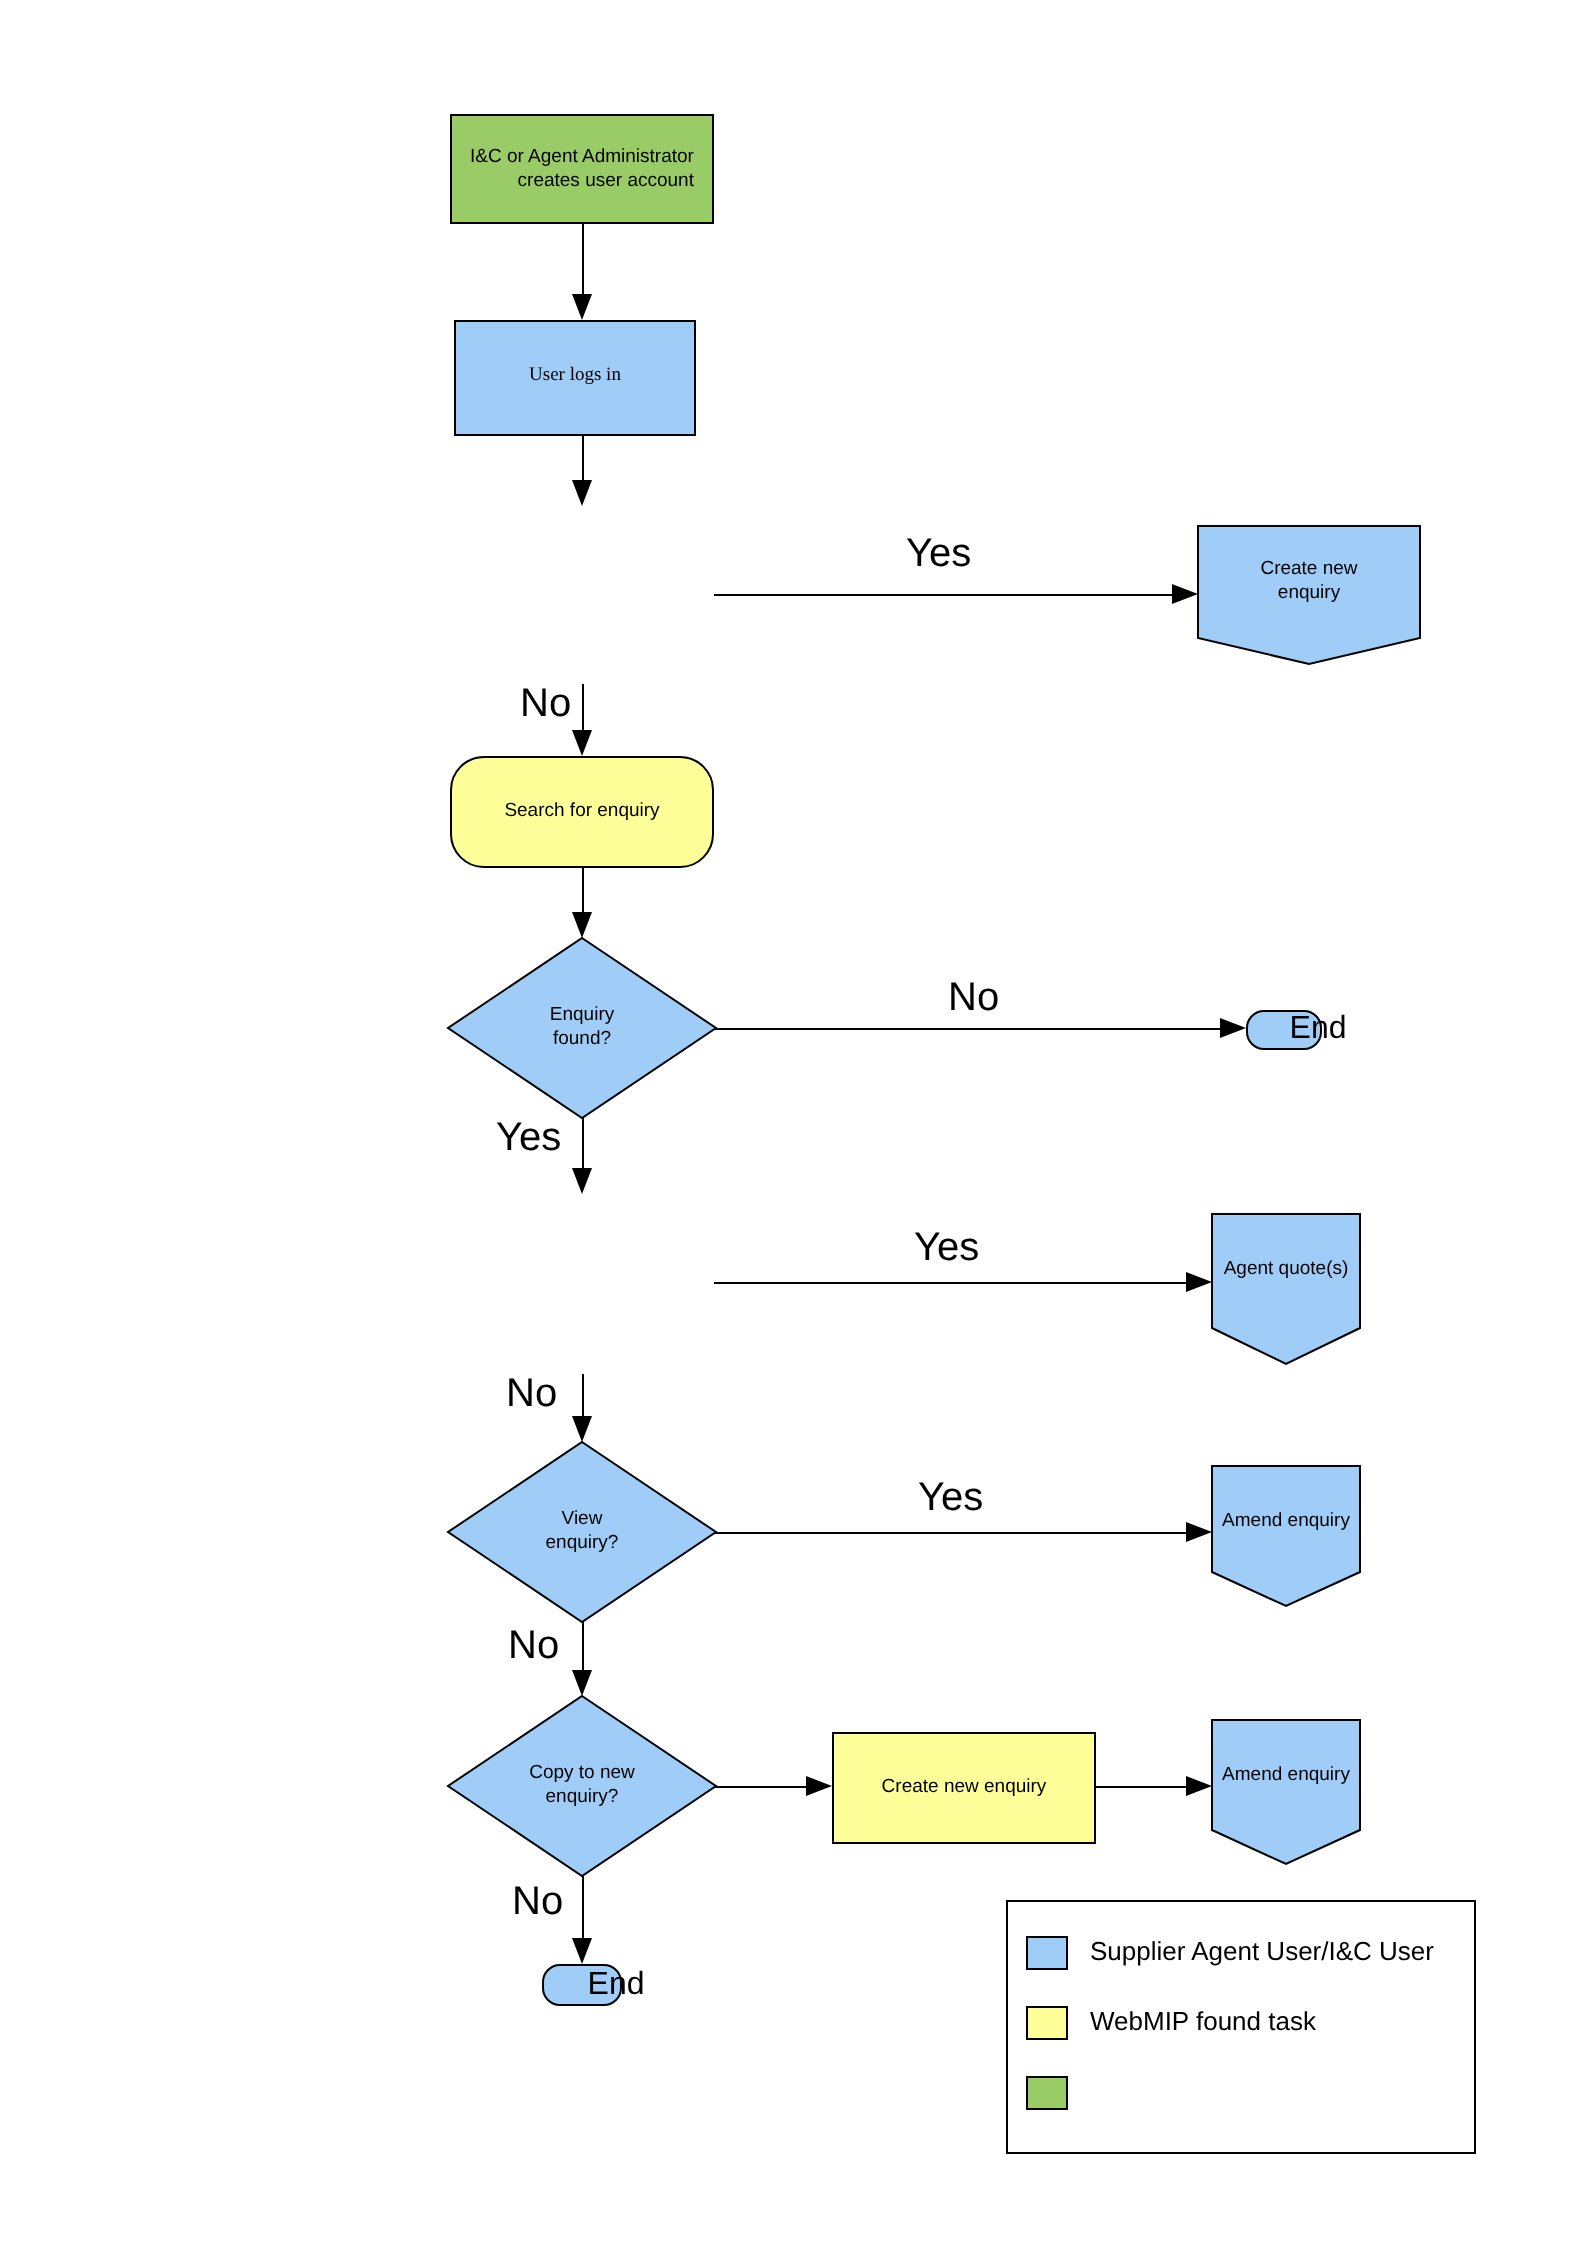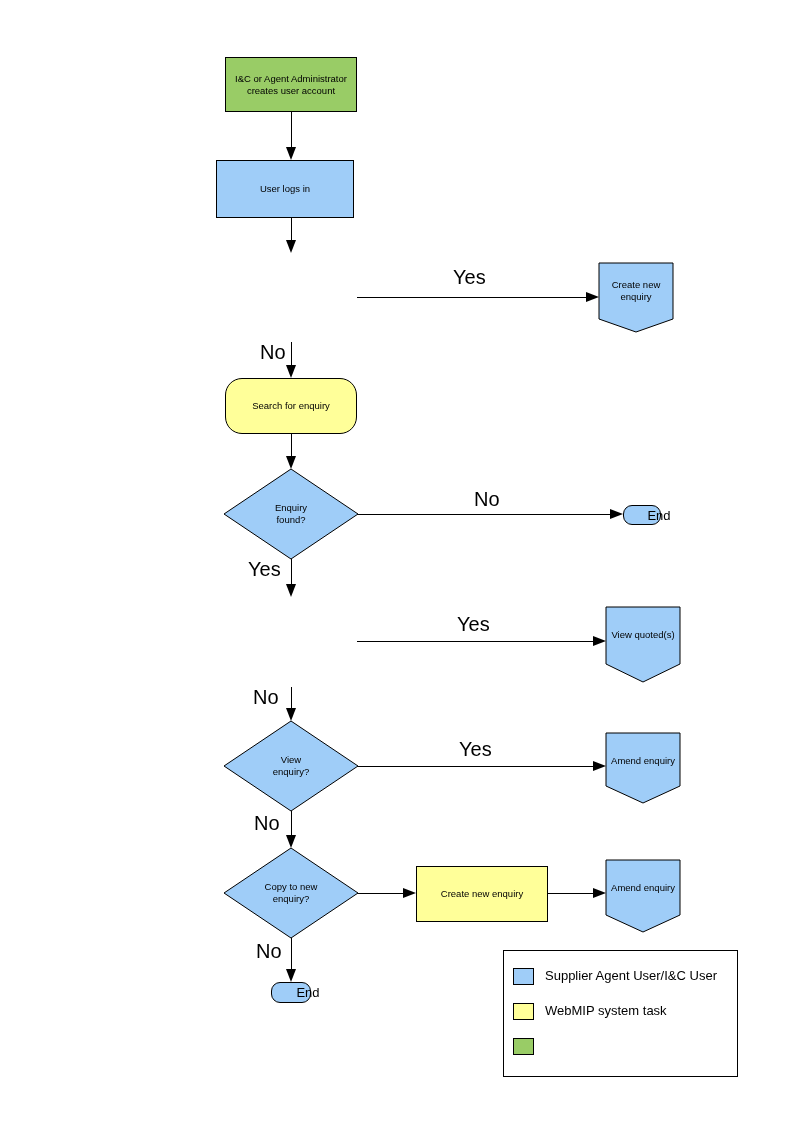--- a/index.html
+++ b/index.html
@@ -15,32 +15,32 @@
   .node svg{position:absolute;left:0;top:0;width:100%;height:100%;overflow:visible;}
   .node .lbl{
     position:absolute;left:0;top:0;right:0;bottom:0;
     display:flex;align-items:center;justify-content:center;
     text-align:center;
     font-size:9.5px;line-height:1.25;
     white-space:pre-line;
     z-index:2;
   }
   .rect-node{border:1px solid #000;box-sizing:border-box;}
-  .rect-node .lbl{position:static;width:100%;height:100%;}
+  .rect-node .lbl{position:static;width:100%;height:100%;text-align:right;}
   .green-fill{background:var(--admin_green);}
   .blue-fill{background:var(--user_blue);}
   .yellow-fill{background:var(--system_yellow);}
   .diamond polygon{fill:var(--user_blue);stroke:#000;stroke-width:1;vector-effect:non-scaling-stroke;}
   .pent polygon{fill:var(--user_blue);stroke:#000;stroke-width:1;vector-effect:non-scaling-stroke;}
   .pent .lbl{bottom:auto;height:55px;}
   .end-node{
     background:var(--user_blue);
     border:1.5px solid #000;border-radius:9px;box-sizing:border-box;
     display:flex;align-items:center;justify-content:center;
-    font-size:13px;
+    font-size:16px;
     padding-left:34px;
   }
   .vline{position:absolute;width:1px;background:#000;}
   .hline{position:absolute;height:1px;background:#000;}
   .arr-down{
     position:absolute;width:0;height:0;
     border-left:5.5px solid transparent;border-right:5.5px solid transparent;
     border-top:13px solid #000;
   }
   .arr-right{
@@ -107,26 +107,26 @@
   <div class="edge-label" style="left:252px;top:686px;">No</div>
   <div class="edge-label" style="left:458px;top:738px;">Yes</div>
   <div class="edge-label" style="left:253px;top:812px;">No</div>
   <div class="edge-label" style="left:255px;top:940px;">No</div>
 
   <div class="node rect-node green-fill" style="left:225px;top:57px;width:132px;height:55px;">
     <div class="lbl">I&amp;C or Agent Administrator
 creates user account</div>
   </div>
 
-  <div class="node rect-node blue-fill" style="left:216px;top:160px;width:138px;height:58px;">
+  <div class="node rect-node blue-fill" style="left:227px;top:160px;width:121px;height:58px;font-family:Liberation Serif, serif;">
     <div class="lbl">User logs in</div>
   </div>
 
 
-  <div class="node pent" style="left:599px;top:263px;width:74px;height:69px;">
+  <div class="node pent" style="left:599px;top:263px;width:74px;height:69px;padding-left:37px;">
     <svg viewBox="0 0 74 69" preserveAspectRatio="none">
         <polygon points="0,0 74,0 74,56 37,69 0,56"></polygon>
       </svg>
     <div class="lbl">Create new
 enquiry</div>
   </div>
 
   <div class="node rect-node yellow-fill" style="left:225px;top:378px;width:132px;height:56px;border-radius:17px;">
     <div class="lbl">Search for enquiry</div>
   </div>
@@ -139,21 +139,21 @@
 found?</div>
   </div>
 
   <div class="node end-node" style="left:623px;top:505px;width:38px;height:20px;">End</div>
 
 
   <div class="node pent" style="left:606px;top:607px;width:74px;height:75px;">
     <svg viewBox="0 0 74 75" preserveAspectRatio="none">
         <polygon points="0,0 74,0 74,57 37,75 0,57"></polygon>
       </svg>
-    <div class="lbl">View quoted(s)</div>
+    <div class="lbl">Agent quote(s)</div>
   </div>
 
   <div class="node diamond" style="left:224px;top:721px;width:134px;height:90px;">
     <svg viewBox="0 0 134 90" preserveAspectRatio="none">
         <polygon points="67,0 134,45 67,90 0,45"></polygon>
       </svg>
     <div class="lbl">View
 enquiry?</div>
   </div>
 
@@ -185,20 +185,20 @@
 
   <div class="node end-node" style="left:271px;top:982px;width:40px;height:21px;">End</div>
 
   <div class="legend">
     <div class="legend-row" style="top:17px;">
       <div class="legend-swatch" style="background:var(--user_blue);"></div>
       <div class="legend-text">Supplier Agent User/I&amp;C User</div>
     </div>
     <div class="legend-row" style="top:52px;">
       <div class="legend-swatch" style="background:var(--system_yellow);"></div>
-      <div class="legend-text">WebMIP system task</div>
+      <div class="legend-text">WebMIP found task</div>
     </div>
     <div class="legend-row" style="top:87px;">
       <div class="legend-swatch" style="background:var(--admin_green);"></div>
     </div>
   </div>
 
 </div>
 
 </body></html>

